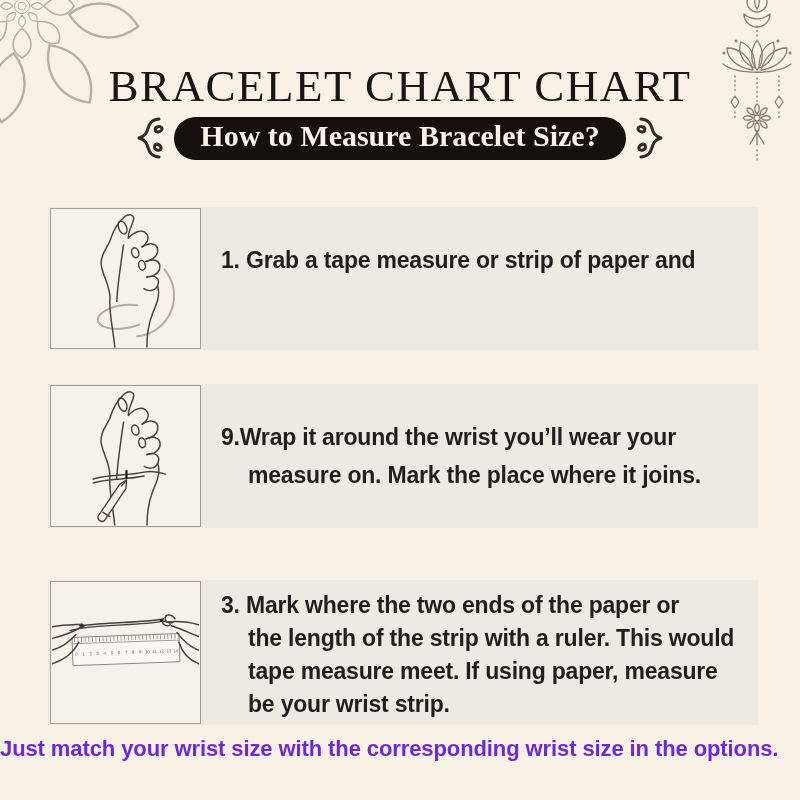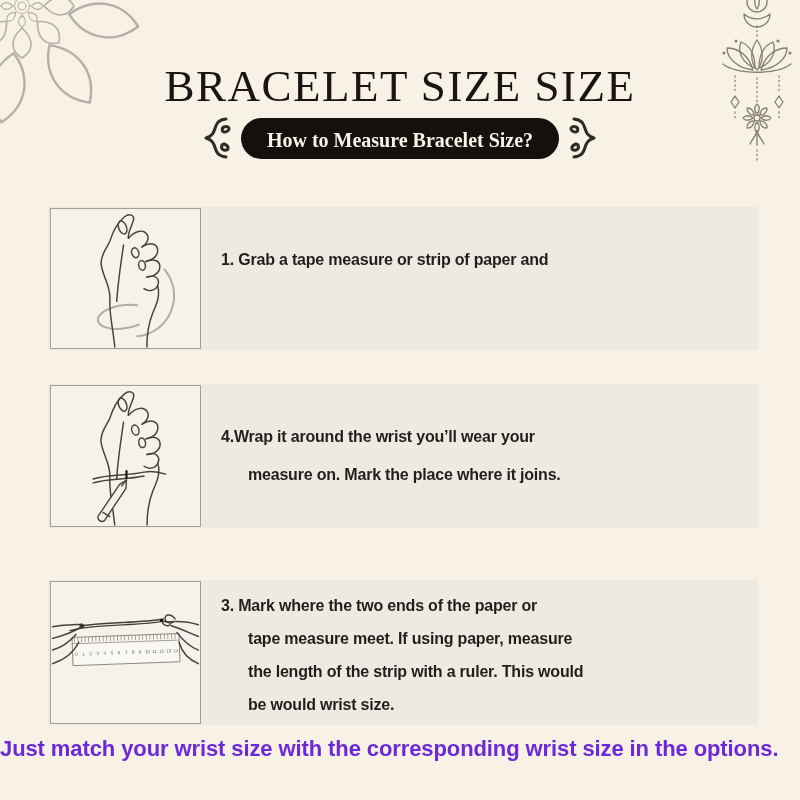--- a/index.html
+++ b/index.html
@@ -6,42 +6,42 @@
   .canvas{position:relative;width:800px;height:800px;background:#f7f2e5;overflow:hidden;
           font-family:"Liberation Sans",sans-serif;color:#201d19;}
 
   
   .title{position:absolute;top:60px;left:0;width:100%;margin:0;text-align:center;
          font-family:"Liberation Serif",serif;font-weight:400;font-size:45px;
          letter-spacing:1.5px;color:#191512;}
   .badge-row{position:absolute;top:116px;left:0;width:100%;display:flex;
              justify-content:center;align-items:center;gap:9px;}
   .badge{background:#14110c;color:#f7f3e9;font-family:"Liberation Serif",serif;
-         font-weight:700;font-size:20px;line-height:1;padding:12px 26px 9px;
+         font-weight:700;font-size:30px;line-height:1;padding:4px 26px 9px;
          border-radius:24px;letter-spacing:0px;white-space:nowrap;}
   .flourish{width:34px;height:44px;}
   .flourish.flip{transform:scale(-1,1);}
 
   
   .mandala{position:absolute;left:0;top:0;width:210px;height:170px;}
   .lotus{position:absolute;left:700px;top:0;width:115px;height:165px;}
 
   
   .step{position:absolute;left:48px;width:710px;background:#edeae2;display:flex;box-sizing:border-box;}
   #step1{top:207px;height:143px;}
   #step2{top:384px;height:144px;}
   #step3{top:580px;height:145px;}
   .illus{flex:none;box-sizing:border-box;width:151px;margin:1px 0 1px 2px;
          border:1px solid #a49e93;background:#f5f2ea;display:flex;align-items:center;justify-content:center;}
   .illus svg{display:block;width:147px;height:100%;}
   .step-text{padding-left:20px;box-sizing:border-box;}
   #step1 .step-text{padding-top:34px;}
   #step2 .step-text{padding-top:34px;}
   #step3 .step-text{padding-top:9px;}
-  .line{font-size:16px;font-weight:600;letter-spacing:-0.2px;white-space:nowrap;color:#211f1c;}
+  .line{font-size:23px;font-weight:600;letter-spacing:-0.2px;white-space:nowrap;color:#211f1c;}
   #step1 .line,#step2 .line{line-height:38px;}
   #step3 .line{line-height:33px;}
   .indent{padding-left:27px;}
 
   
   .footer{position:absolute;top:736px;left:0;width:100%;margin:0;text-align:left;
           font-size:22px;font-weight:600;letter-spacing:-0.1px;color:#6d28d9;white-space:nowrap;}
 
   
   .ink{stroke:#46423b;stroke-width:1.5;fill:none;stroke-linecap:round;stroke-linejoin:round;}
@@ -125,21 +125,21 @@
         </g>
         <circle r="3"></circle>
       </g>
       <path d="M50,144 C53,138 56,136 57,131"></path>
       <path d="M64,144 C61,138 58,136 57,131"></path>
       <path d="M57,131 L57,145"></path>
       <path d="M57,150 L57,160" stroke-dasharray="1 3.5"></path>
     </g>
   </svg>
 
-  <h1 class="title">BRACELET SIZE SIZE</h1>
+  <h1 class="title">BRACELET CHART CHART</h1>
 
   <div class="badge-row">
     <svg class="flourish" viewBox="0 0 34 44" aria-hidden="true">
       <path class="flo" d="M28,3 C12,5 22,18 8,22 C22,26 12,39 28,41"></path>
       <path class="flo" stroke-width="2" d="M26,11 C32,9 33,15 27,16 C23.5,16.5 23.5,12 26,11"></path>
       <path class="flo" stroke-width="2" d="M26,28 C32,30 31,35.5 26,34 C22.5,33 23,28.5 26,28"></path>
     </svg>
     <div class="badge">How to Measure Bracelet Size?</div>
     <svg class="flourish flip" viewBox="0 0 34 44" aria-hidden="true">
       <path class="flo" d="M28,3 C12,5 22,18 8,22 C22,26 12,39 28,41"></path>
@@ -185,21 +185,21 @@
         <path class="ink" d="M73,37 C70,57 67,77 66,95"></path>
         <path class="ink" stroke-width="1.2" stroke="#7a756c" d="M42,95 C58,90 76,92 94,88 C103,86 110,88 116,90"></path>
         <path class="ink" stroke-width="1.2" stroke="#7a756c" d="M42,99 C58,94 76,96 94,92"></path>
         <path d="M76,87 L76,94" stroke="#15130f" stroke-width="2.2" stroke-linecap="round"></path>
         <path d="M76,96 L75.5,104.5 L53.5,137.5 A4.2,4.2 0 0 1 47,133 L69,100.5 Z" fill="#f5f2ea" stroke="#46423b" stroke-width="1.4" stroke-linejoin="round"></path>
         <path class="ink" stroke-width="1.2" d="M52,129 L59,133.5"></path>
         <path class="ink" stroke-width="1.2" d="M76,96 L71,102"></path>
       </svg>
     </div>
     <div class="step-text">
-      <div class="line">4.Wrap it around the wrist you’ll wear your</div>
+      <div class="line">9.Wrap it around the wrist you’ll wear your</div>
       <div class="line indent">measure on. Mark the place where it joins.</div>
     </div>
   </section>
 
   <section class="step" id="step3">
     <div class="illus">
       <svg viewBox="0 0 150 145" aria-hidden="true">
 
         <path d="M20,57 L130,53 L131,82 L21,86 Z" fill="#faf8f3" stroke="#8a857c" stroke-width="1"></path>
         <path d="M22,59.5 L128,55.7" stroke="#8a857c" stroke-width="5" stroke-dasharray="0.8 2.9" fill="none"></path>
@@ -236,21 +236,21 @@
         <path class="ink" stroke-width="1.3" d="M150,44 C138,40 128,40 117,41"></path>
         <path class="ink" stroke-width="1.3" d="M117,41 C113,39 112,42 115,44 C117,45.5 120,45 121,44"></path>
         <path class="ink" stroke-width="1.3" d="M150,56 C140,52 132,48 122,45"></path>
         <path class="ink" stroke-width="1.3" d="M126,38 C122,32 114,33 116,39 C117,42 122,43 124,41"></path>
         <path class="ink" stroke-width="1.3" d="M150,70 C140,66 134,60 128,52"></path>
         <path class="ink" stroke-width="1.3" d="M150,84 C140,80 133,72 130,62"></path>
       </svg>
     </div>
     <div class="step-text">
       <div class="line">3. Mark where the two ends of the paper or</div>
+      <div class="line indent">the length of the strip with a ruler. This would</div>
       <div class="line indent">tape measure meet. If using paper, measure</div>
-      <div class="line indent">the length of the strip with a ruler. This would</div>
-      <div class="line indent">be would wrist size.</div>
+      <div class="line indent">be your wrist strip.</div>
     </div>
   </section>
 
   <p class="footer">Just match your wrist size with the corresponding wrist size in the options.</p>
 
 </div>
 
 </body></html>

